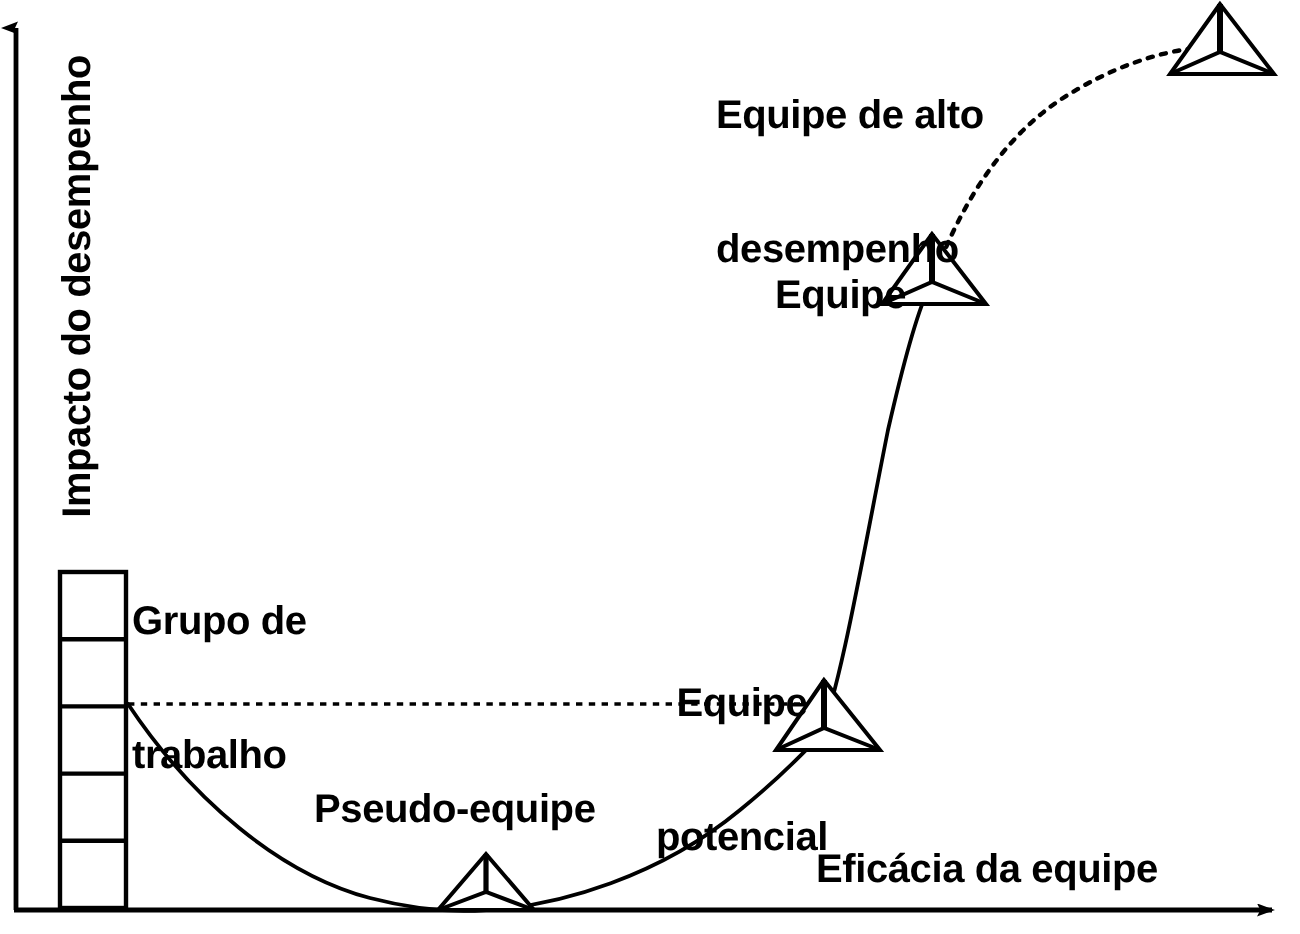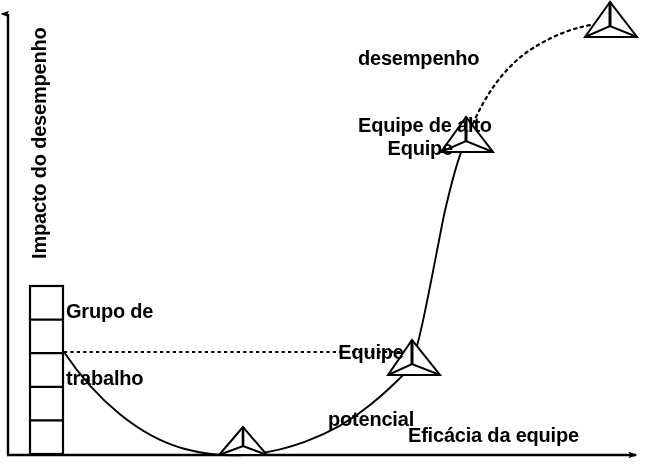--- a/index.html
+++ b/index.html
@@ -132,28 +132,29 @@
 
   <div class="dg-label" id="label-y-axis">Impacto do desempenho</div>
 
   <div class="dg-label" id="label-x-axis">Eficácia da equipe</div>
 
   <div class="dg-label" id="label-grupo">
     <div>Grupo de</div>
     <div>trabalho</div>
   </div>
 
+  <div class="dg-label" id="label-pseudo">Pseudo-equipe</div>
 
   <div class="dg-label" id="label-potencial">
     <div>Equipe</div>
     <div>potencial</div>
   </div>
 
   <div class="dg-label" id="label-real">
     <div>Equipe</div>
   </div>
 
   <div class="dg-label" id="label-alto">
+    <div>Equipe de alto</div>
     <div>desempenho</div>
-    <div>Equipe de alto</div>
   </div>
 
 </div>
 
 </body></html>

